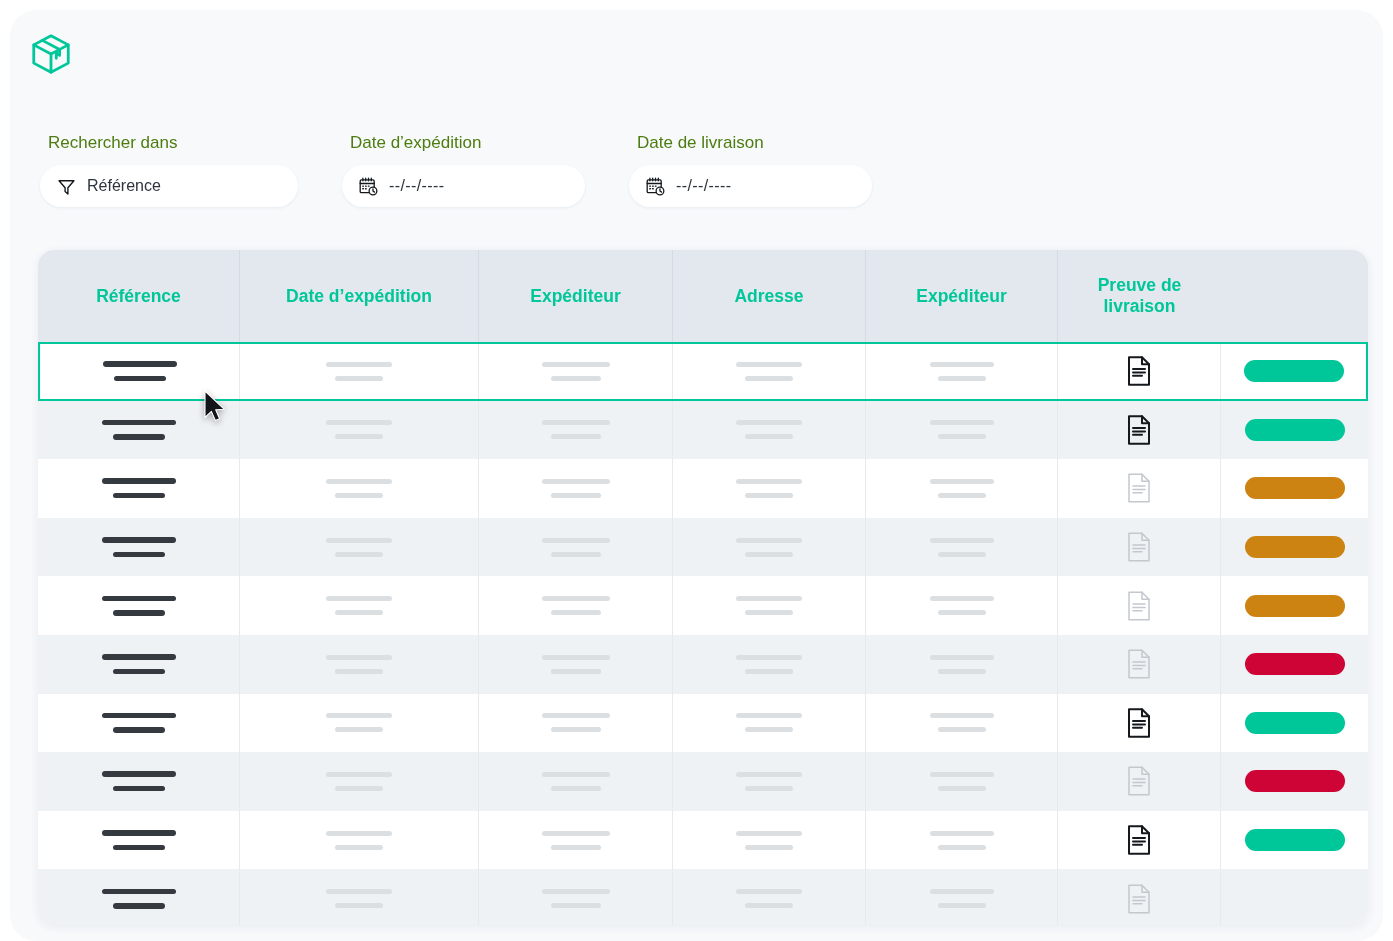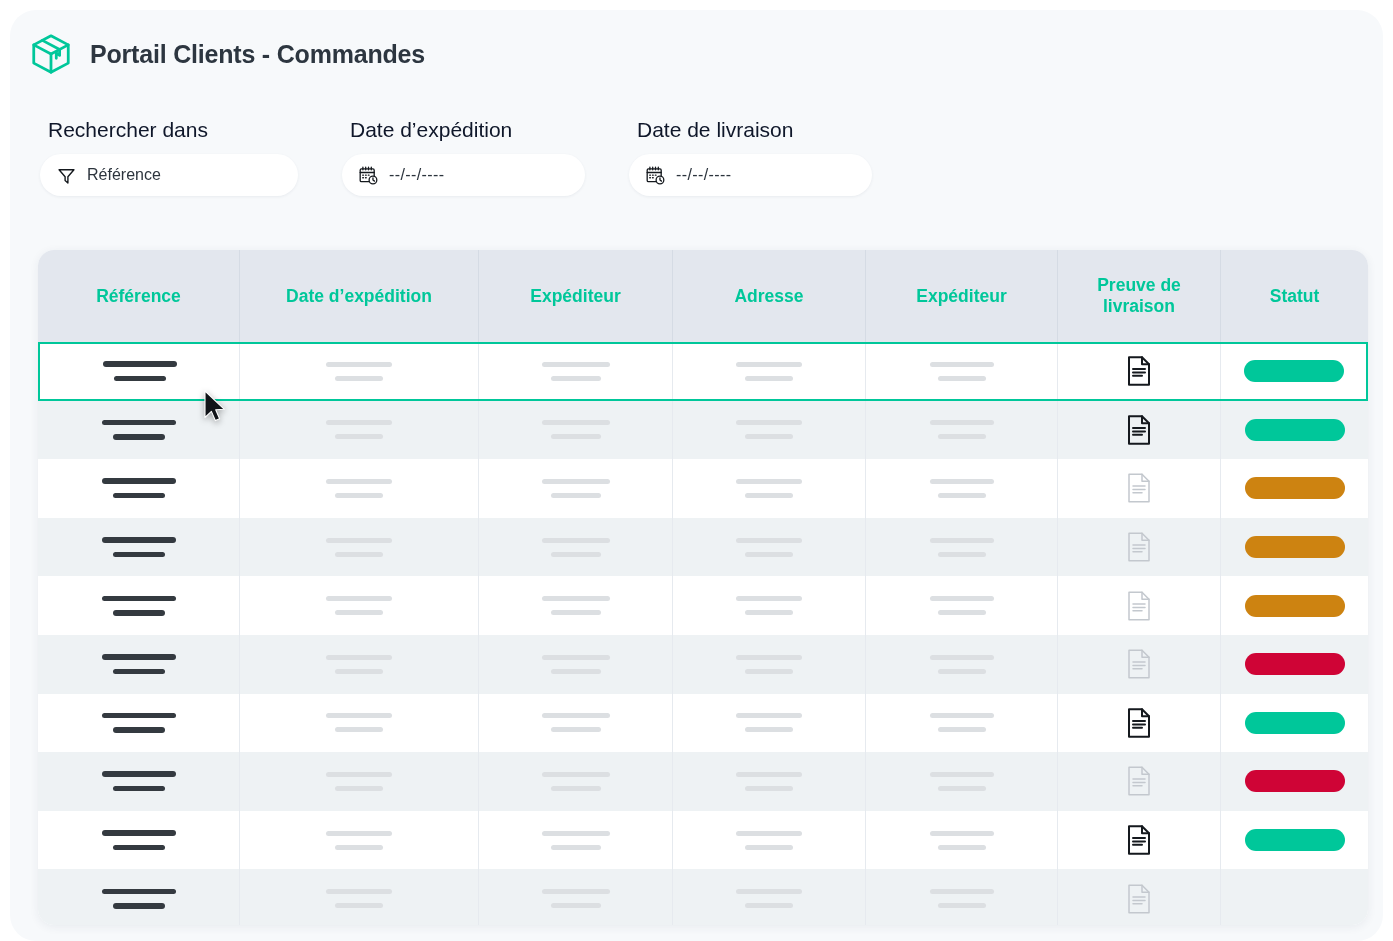--- a/index.html
+++ b/index.html
@@ -26,23 +26,24 @@
   .brand-icon { width: 46px; height: 46px; display: block; }
   .app-title {
     font-size: 25px; font-weight: bold;
     color: #2d3640; letter-spacing: -0.2px;
     white-space: nowrap;
   }
   
   .filters { position: absolute; left: 30px; top: 108px; display: flex; gap: 44px; }
   .filter-group { display: flex; flex-direction: column; }
   .filter-label {
-    font-size: 21px; color: #0f172a;
+    font-size: 17px; color: #4d7c0f;
     margin-bottom: 12px; margin-left: 8px;
     white-space: nowrap;
+    margin-top: 15px;
   }
   .filter-field {
     height: 42px; border-radius: 21px;
     background: #ffffff;
     display: flex; align-items: center;
     padding: 0 16px; gap: 10px;
     box-shadow: 0 1px 3px rgba(40,60,90,0.07);
   }
   .filter-field.search { width: 258px; }
   .filter-field.date { width: 243px; }
@@ -111,21 +112,20 @@
 
   <div class="header-row">
     <span class="brand-icon-wrap">
       <svg class="brand-icon" viewBox="0 0 48 48" fill="none" stroke="#00c79a" stroke-width="2.9" stroke-linejoin="round" stroke-linecap="round">
         <path d="M24 5 L42 14.5 L24 24 L6 14.5 Z"></path>
         <path d="M6 14.5 L6 33.5 L24 43 L24 24"></path>
         <path d="M42 14.5 L42 33.5 L24 43"></path>
         <path d="M15 9.8 L33 19.3 L33 25.5 L29.5 22.8 L29.5 28.5"></path>
       </svg>
     </span>
-    <div class="app-title">Portail Clients - Commandes</div>
   </div>
 
   <div class="filters">
 
     <div class="filter-group">
       <div class="filter-label">Rechercher dans</div>
       <div class="filter-field search">
         <span>
           <svg class="fi" viewBox="0 0 24 24" fill="none" stroke="#15191e" stroke-width="1.6" stroke-linejoin="round" stroke-linecap="round">
             <path d="M3.5 5.5 H20.5 L13.6 13.4 V20.5 L10.4 17.8 V13.4 Z"></path>
@@ -172,21 +172,20 @@
   </div>
 
   <div class="table-card">
     <div class="thead" id="thead">
         <div class="th" style="width: 202px;">Référence</div>
         <div class="th" style="width: 239px;">Date d’expédition</div>
         <div class="th" style="width: 194px;">Expéditeur</div>
         <div class="th" style="width: 193px; text-align: center;">Adresse</div>
         <div class="th" style="width: 192px;">Expéditeur</div>
         <div class="th" style="width: 163px;">Preuve de livraison</div>
-        <div class="th" style="width: 147px;">Statut</div>
       </div>
     <div class="tbody" id="tbody">
         <div class="tr selected">
           <div class="td" style="width: 202px;">
             <div class="bar dark" style="width: 74px;"></div>
             <div class="bar dark" style="width: 52px;"></div>
           </div>
           <div class="td" style="width: 239px;">
             <div class="bar" style="width: 66px;"></div>
             <div class="bar" style="width: 48px;"></div>

